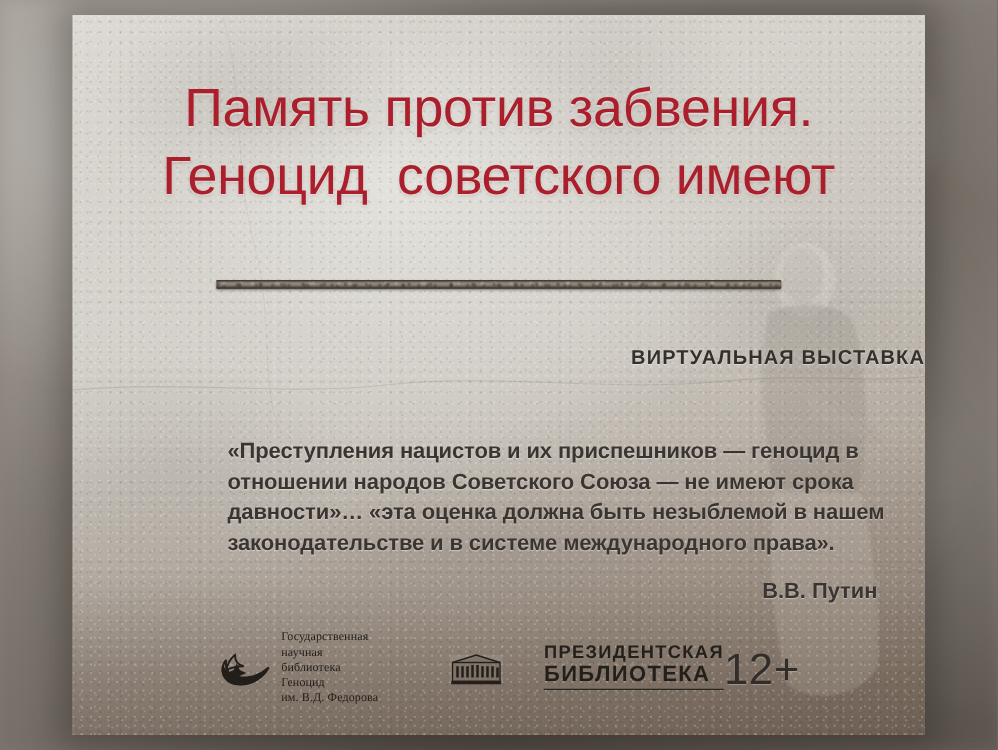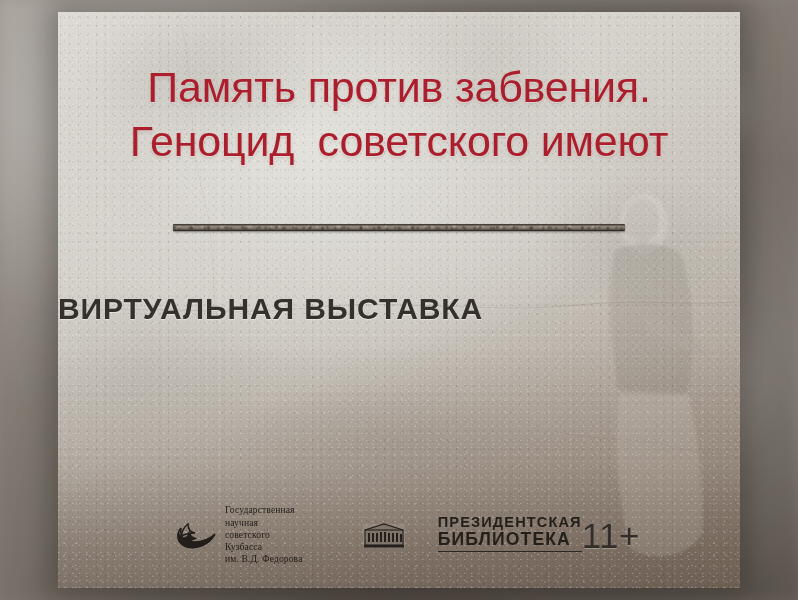--- a/index.html
+++ b/index.html
@@ -169,24 +169,24 @@
       radial-gradient(circle at 26% 40%, rgba(255,255,255,.35) 0 1px, rgba(0,0,0,0) 2px),
       radial-gradient(circle at 47% 62%, rgba(0,0,0,.45) 0 1px, rgba(0,0,0,0) 2px),
       radial-gradient(circle at 68% 35%, rgba(255,255,255,.30) 0 1px, rgba(0,0,0,0) 2px),
       radial-gradient(circle at 88% 58%, rgba(0,0,0,.50) 0 1px, rgba(0,0,0,0) 2px);
     background-size: 17px 7px, 23px 7px, 13px 7px, 29px 7px, 19px 7px;
   }
 
   
   .subtitle {
     position: absolute;
-    left: 0; right: 0; top: 280px;
-    text-align: left;
-    font-family: "Liberation Sans Narrow", "Liberation Sans", "DejaVu Sans", sans-serif;
-    font-size: 30px;
+    left: 0; right: 0; top: 266px;
+    text-align: right;
+    font-family: "Liberation Sans Narrow", "Liberation Sans", "DejaVu Sans", sans-serif;
+    font-size: 16px;
     font-weight: 700;
     letter-spacing: 0.9px;
     color: #35302b;
     text-shadow: 0 1px 1px rgba(255,255,255,.5);
   }
 
   
   .quote-block {
     position: absolute;
     left: 124px;
@@ -322,32 +322,36 @@
       <div class="title-line">Память против забвения.</div>
       <div class="title-line">Геноцид  советского имеют</div>
     </div>
 
     <div class="divider-wrap">
       <div class="divider"></div>
     </div>
 
     <div class="subtitle">ВИРТУАЛЬНАЯ ВЫСТАВКА</div>
 
+    <div class="quote-block">
+      <div class="quote-text">«Преступления нацистов и их приспешников — геноцид в отношении народов Советского Союза — не имеют срока давности»… «эта оценка должна быть незыблемой в нашем законодательстве и в системе международного права».</div>
+      <div class="quote-author">В.В. Путин</div>
+    </div>
 
     <div class="footer">
 
       <div class="logo logo-gnb">
         <svg class="logo-mark" width="46" height="34" viewBox="0 0 46 34">
           <path d="M7,13 C3,20 7,28 16,30 C27,32 39,26 43,16 C36,22 24,25 15,22 C10,20 7,17 7,13 Z" fill="#221e1a"></path>
           <path d="M9,10 C4,16 5,24 13,28 C23,32 37,27 43,16 C34,24 21,27 14,23 C10,20 8,15 9,10 Z" fill="none" stroke="#221e1a" stroke-width="1.6"></path>
           <path d="M16,6 C12,9 10,13 9,18 C13,16 18,15 23,15 C18,14 16,11 16,6 Z" fill="none" stroke="#221e1a" stroke-width="1.5"></path>
           <path d="M15,18 L17.4,12.6 L19.8,18 L25,20.4 L19.8,22.8 L17.4,28 L15,22.8 L9.8,20.4 Z" fill="#221e1a"></path>
         </svg>
         <div class="gnb-text">Государственная научная
-советского Кузбасса
+библиотека Геноцид
 им. В.Д. Федорова</div>
       </div>
 
       <div class="logo logo-pb">
         <svg class="logo-mark" width="44" height="32" viewBox="0 0 44 32">
           <rect x="1" y="5" width="42" height="23" fill="#a79e93" opacity=".35"></rect>
           <path d="M3,11 L22,5 L41,11 L41,26 L3,26 Z" fill="#6e655b" opacity=".55"></path>
           <path d="M3,11 L22,5 L41,11" fill="none" stroke="#241f1a" stroke-width="1.2"></path>
           <rect x="3" y="11" width="38" height="15" fill="none" stroke="#241f1a" stroke-width="1.1"></rect>
           <g fill="#241f1a">
@@ -363,18 +367,18 @@
           </g>
           <rect x="2" y="26" width="40" height="2.4" fill="#241f1a"></rect>
         </svg>
         <div class="pb-text">
           <span class="pb-line1">ПРЕЗИДЕНТСКАЯ</span>
           <span class="pb-line2">БИБЛИОТЕКА</span>
           <span class="pb-rule"></span>
         </div>
       </div>
 
-      <div class="age-rating">11+</div>
+      <div class="age-rating">12+</div>
 
     </div>
 
   </div>
 </div>
 
 </body></html>

